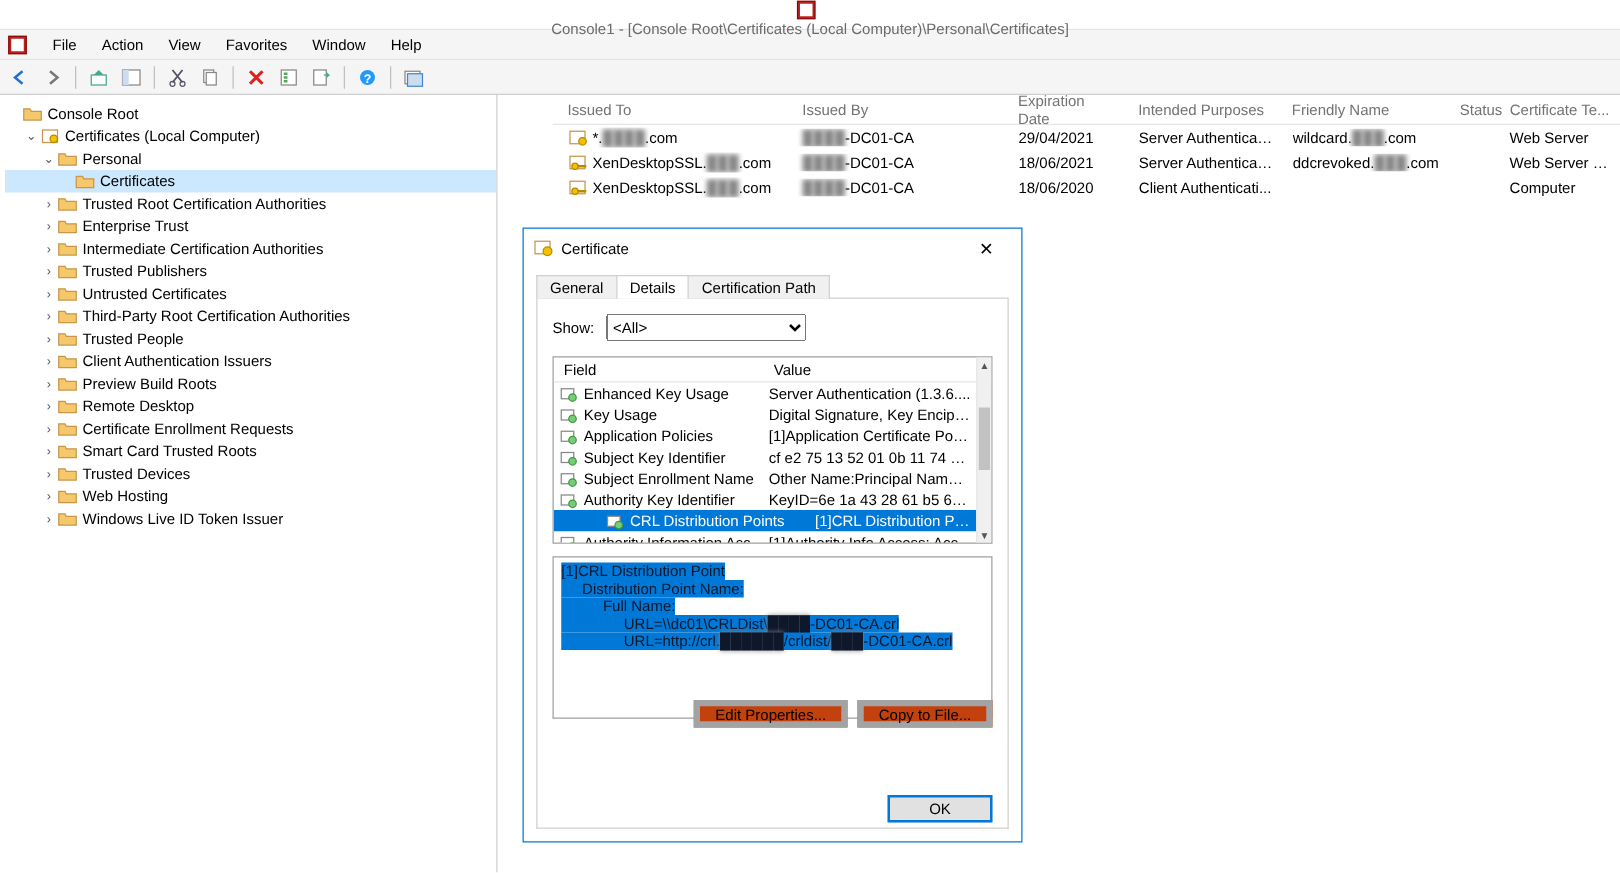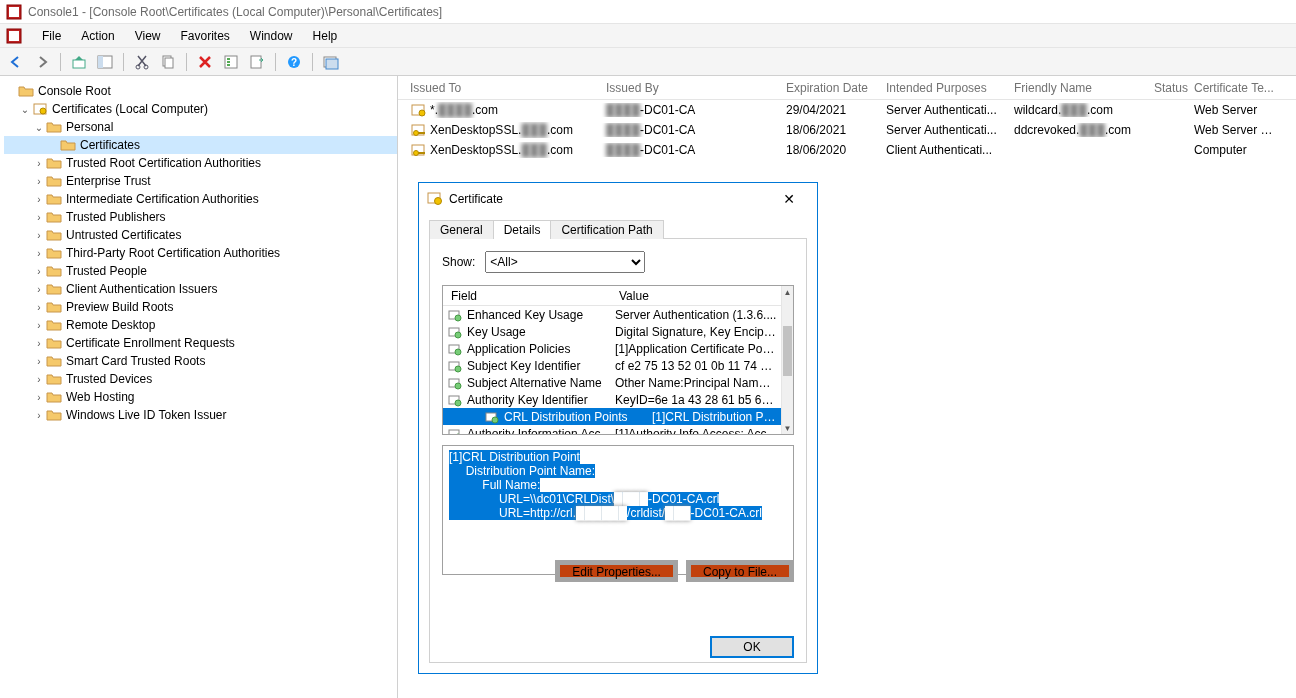--- a/index.html
+++ b/index.html
@@ -16,20 +16,21 @@
   }
   
   .titlebar {
     height: 24px;
     background: #fff;
     border-bottom: 1px solid #e5e5e5;
     display: flex;
     align-items: center;
     padding: 0 6px;
     color: #6b6b6b;
+    flex-direction: column;
   }
   .titlebar .app-icon {
     width: 16px; height: 16px; margin-right: 6px;
     display: inline-block;
   }
   
   .menubar {
     height: 24px;
     background: #f5f5f5;
     border-bottom: 1px solid #e5e5e5;
@@ -54,20 +55,21 @@
   .tbtn {
     width: 24px; height: 22px;
     display: flex; align-items: center; justify-content: center;
     cursor: default;
   }
   
   .workspace {
     position: absolute;
     top: 76px; left:0; right:0; bottom:0;
     display: flex;
+    gap: 44px;
   }
   .tree-pane {
     width: 398px;
     border-right: 1px solid #d0d0d0;
     overflow: auto;
     padding: 6px 0 6px 4px;
   }
   .tree ul { list-style: none; margin:0; padding:0; }
   .tree li { white-space: nowrap; }
   .node { display:flex; align-items:center; height:18px; padding:0 4px; }
@@ -128,21 +130,21 @@
   .frow .ftext { width:148px; overflow:hidden; text-overflow:ellipsis; white-space:nowrap;}
   .frow .fval { flex:1; overflow:hidden; text-overflow:ellipsis; white-space:nowrap; padding-right:4px;}
   .frow.selrow { background:#cce8ff; }
   .frow.selrow.focusrow { background:#0078d7; color:#fff;padding-left:37px; }
   .vscroll { position:absolute; top:0; right:0; bottom:0; width:12px; background:#f0f0f0; border-left:1px solid #e5e5e5;}
   .vscroll .thumb { position:absolute; left:1px; right:1px; top:40px; height:50px; background:#c2c2c2;}
   .vscroll .arrow { position:absolute; left:0; right:0; height:12px; display:flex; align-items:center; justify-content:center; font-size:8px; color:#555;}
   .vscroll .arrow.up{ top:0;} .vscroll .arrow.down{bottom:0;}
   
   .detail-box { border:1px solid #a0a0a0; height:130px; margin-top:10px; padding:4px 6px; overflow:hidden; font-size:12px; background:#fff;}
-  .detail-box .hl { background:#0078d7; color:#ffffff; }
+  .detail-box .hl { background:#0078d7; color:#0f172a; }
   .detail-box div { white-space:pre; }
   
   .dlg-btnrow { position:absolute; right:12px; bottom:80px; display:flex; gap:8px;}
   .dlg-btnrow2 { position:absolute; right:12px; bottom:4px; }
   .winbtn { min-width:84px; height:22px; border:5px solid #a3a3a3; background:#c2410c; font:inherit; padding:0 12px; cursor:default;}
   .winbtn.primary { border:2px solid #0078d7; background:#e1e1e1; padding:0 20px;}
 </style>
 </head>
 <body>
 
@@ -613,21 +615,21 @@
               <span class="ftext">Subject Key Identifier</span>
               <span class="fval">cf e2 75 13 52 01 0b 11 74 a2 ...</span>
             </div>
             <div class="frow">
               <span class="ficon">
                 <svg width="14" height="14">
                   <rect x="1" y="3" width="10" height="8" fill="#fff" stroke="#888"></rect>
                   <circle cx="10" cy="10" r="3" fill="#7c7" stroke="#494"></circle>
                 </svg>
               </span>
-              <span class="ftext">Subject Alternative Name</span>
+              <span class="ftext">Subject Enrollment Name</span>
               <span class="fval">Other Name:Principal Name=X...</span>
             </div>
             <div class="frow">
               <span class="ficon">
                 <svg width="14" height="14">
                   <rect x="1" y="3" width="10" height="8" fill="#fff" stroke="#888"></rect>
                   <circle cx="10" cy="10" r="3" fill="#7c7" stroke="#494"></circle>
                 </svg>
               </span>
               <span class="ftext">Authority Key Identifier</span>

